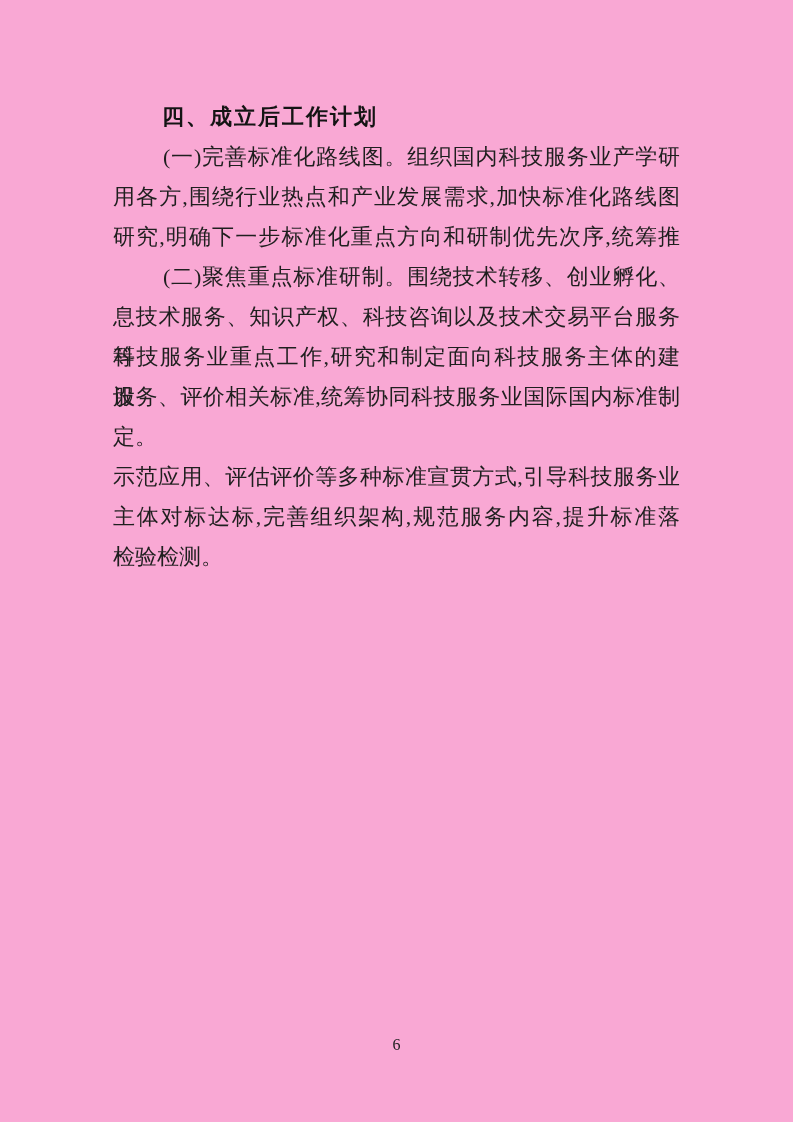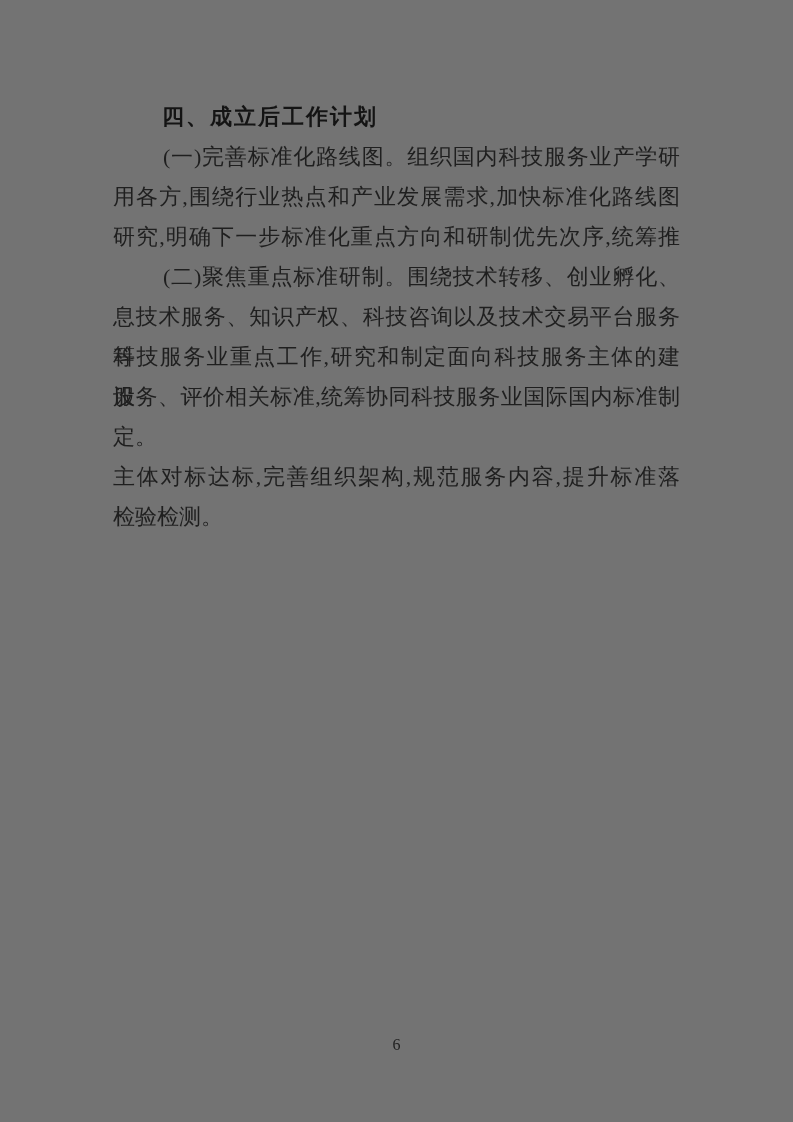--- a/index.html
+++ b/index.html
@@ -4,21 +4,21 @@
 <style>
   html, body {
     margin: 0;
     padding: 0;
     background: #ffffff;
   }
   .page {
     position: relative;
     width: 793px;
     height: 1122px;
-    background: #737373;
+    background: #f9a8d4;
     overflow: hidden;
     font-family: "Liberation Serif", "DejaVu Serif", serif;
     color: #1f1f1f;
   }
   .content {
     position: absolute;
     left: 113px;
     top: 97px;
     width: 567px;
   }
@@ -83,20 +83,21 @@
 
     <div class="paragraph">
       <div class="line just first">(二)聚焦重点标准研制。围绕技术转移、创业孵化、</div>
       <div class="line just">息技术服务、知识产权、科技咨询以及技术交易平台服务等</div>
       <div class="line just">科技服务业重点工作,研究和制定面向科技服务主体的建设、</div>
       <div class="line just">服务、评价相关标准,统筹协同科技服务业国际国内标准制</div>
       <div class="line">定。</div>
     </div>
 
     <div class="paragraph">
+      <div class="line just">示范应用、评估评价等多种标准宣贯方式,引导科技服务业</div>
       <div class="line just">主体对标达标,完善组织架构,规范服务内容,提升标准落</div>
       <div class="line">检验检测。</div>
     </div>
 
   </div>
 
   <div class="footer">
     <span>6</span>
   </div>
 

